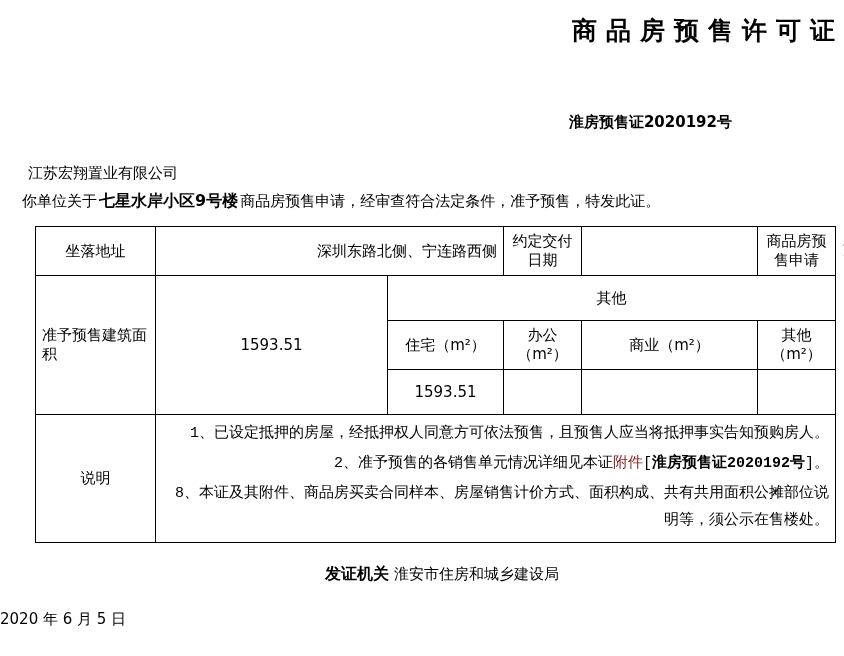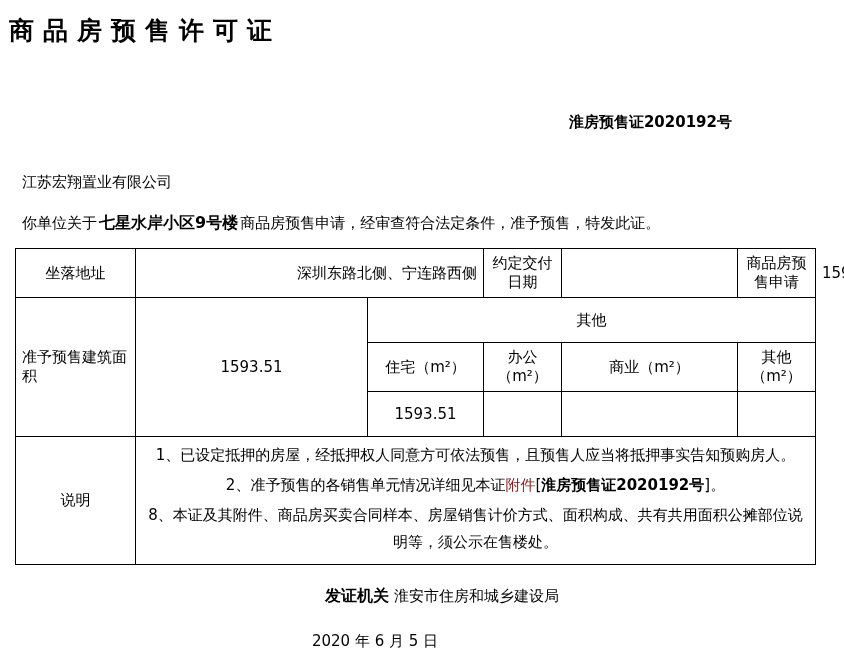--- a/index.html
+++ b/index.html
@@ -15,72 +15,73 @@
     position: relative;
     overflow: hidden;
   }
   .page {
     position: relative;
     width: 844px;
     height: 656px;
     box-sizing: border-box;
   }
   .doc-title {
-    text-align: left;
+    text-align: right;
     font-size: 25px;
     font-weight: bold;
     letter-spacing: 9px;
     padding-top: 14px;
     padding-left: 9px;
   }
   .cert-no {
     text-align: right;
     font-size: 15px;
     font-weight: bold;
     margin-top: 66px;
     padding-right: 112px;
   }
   .company {
     font-size: 15px;
-    margin-top: 41px;
-    padding-left: 22px;
+    margin-top: 32px;
+    padding-left: 28px;
   }
   .intro {
     font-size: 15px;
-    margin-top: 21px;
+    margin-top: 8px;
     padding-left: 22px;
     white-space: nowrap;
   }
   .intro .project {
     font-weight: bold;
     font-size: 16px;
     padding: 0 2px;
   }
   table.main {
     border-collapse: collapse;
     margin-top: 14px;
-    margin-left: 15px;
+    margin-left: 35px;
     width: 800px;
     table-layout: fixed;
   }
   table.main td {
     border: 1px solid #000000;
     font-size: 15px;
     padding: 5px 6px;
     vertical-align: middle;
   }
   .c-center { text-align: center; }
   .c-left { text-align: right; }
   .tall { height: 34px; }
   .label-cell { text-align: left; }
   .notes-cell {
-    text-align: center;
+    text-align: right;
     line-height: 1.85;
     padding: 7px 10px 7px 10px;
     font-size: 15px;
+    font-family: Liberation Mono, monospace;
   }
   .notes-cell p {
     margin: 0 0 2px 0;
   }
   .attach-link {
     color: #7f1d1d;
   }
   .attach-bold {
     font-weight: bold;
   }
@@ -89,21 +90,21 @@
     margin-top: 21px;
     text-align: center;
     padding-left: 40px;
   }
   .issuer .issuer-label {
     font-weight: bold;
     font-size: 16px;
   }
   .date {
     font-size: 15px;
-    text-align: center;
+    text-align: left;
     margin-top: 25px;
     padding-right: 94px;
   }
 </style>
 </head>
 <body>
 
 <div class="page">
 
   <div class="doc-title">商品房预售许可证</div>

